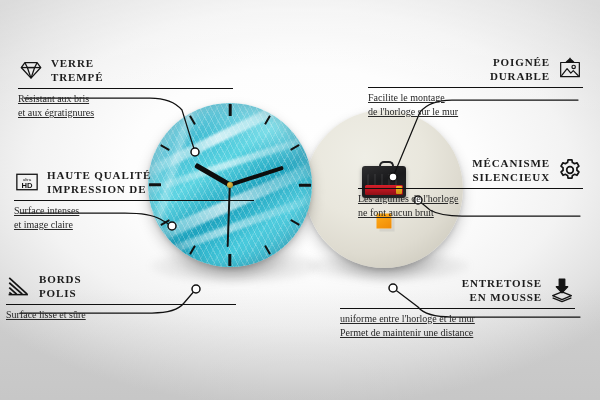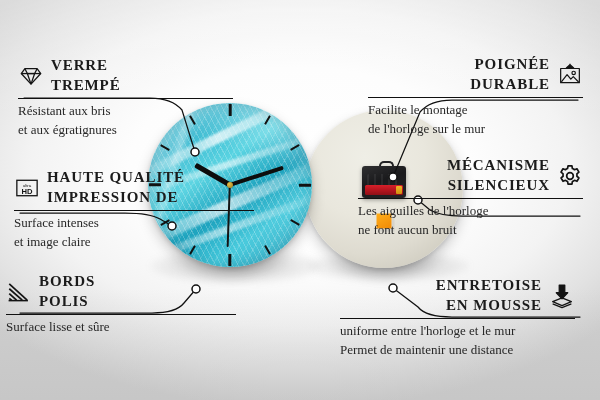--- a/index.html
+++ b/index.html
@@ -20,30 +20,30 @@
   }
   svg.lines{position:absolute;left:0;top:0;width:600px;height:400px;overflow:visible;z-index:5;}
 
   
   .feat{position:absolute;z-index:7;width:215px;}
   .feat .head{display:flex;align-items:center;gap:7px;}
   .feat.left .head{justify-content:flex-start;}
   .feat.right .head{justify-content:flex-end;}
   .feat .titles{
     font-family:"Liberation Serif", serif;
-    font-weight:700;font-size:15px;line-height:1.30;
+    font-weight:700;font-size:11px;line-height:1.30;
     letter-spacing:.9px;color:#1b1b1b;text-transform:uppercase;
     white-space:nowrap;
   }
   .feat.left .titles{text-align:left;}
   .feat.right .titles{text-align:right;}
   .rule{height:1px;background:#101010;margin:3px 0 3px 0;width:100%;}
   .feat .desc{
     font-family:"Liberation Serif", serif;
-    font-size:13px;line-height:1.45;color:#272727;white-space:nowrap;
+    font-size:10px;line-height:1.45;color:#272727;white-space:nowrap;text-decoration:underline;
   }
   .feat.left .desc{text-align:left;}
   .feat.right .desc{text-align:left;}
   .ico{flex:0 0 auto;width:26px;height:26px;display:block;}
   .ico svg{display:block;width:26px;height:26px;}
 
   
   #f-verre{left:18px;top:56px;}
   #f-impr{left:14px;top:168px;width:240px;}
   #f-bords{left:6px;top:272px;width:230px;}

